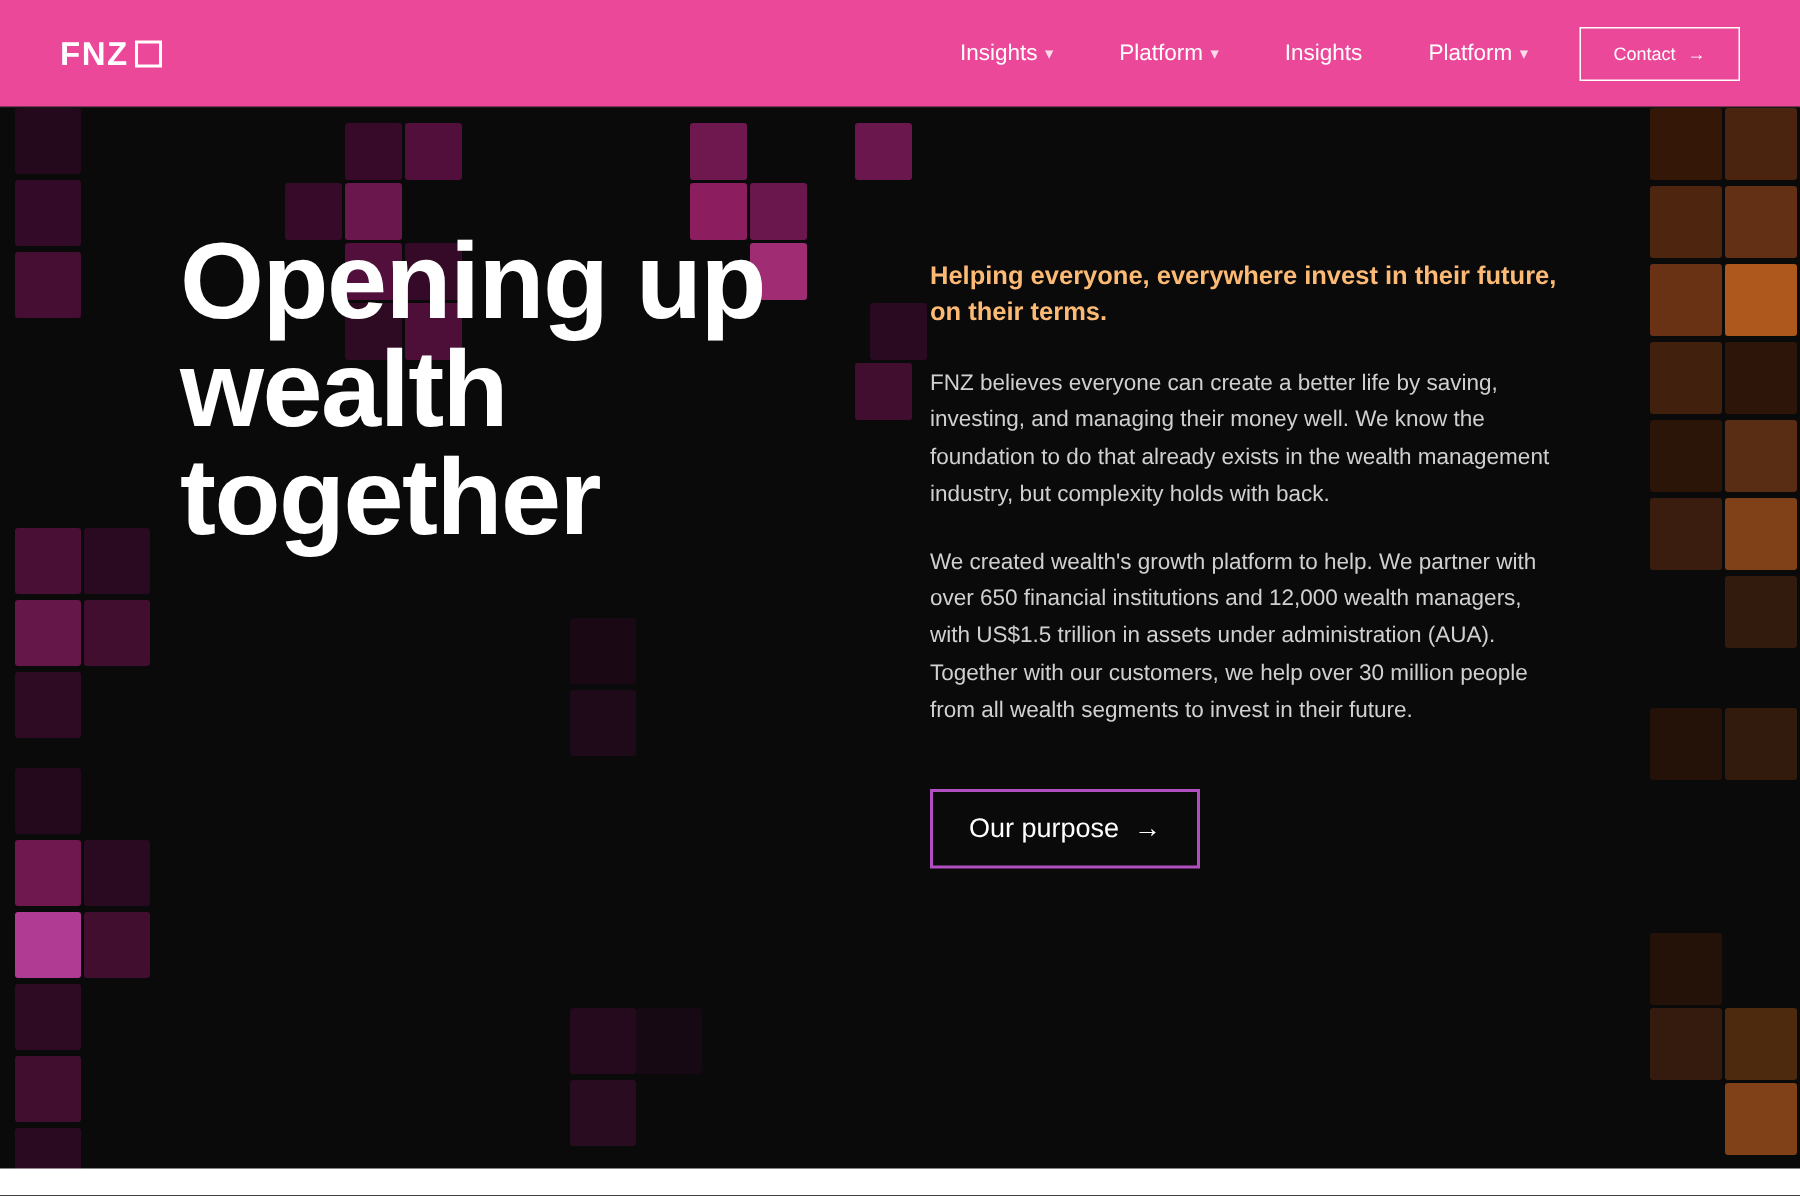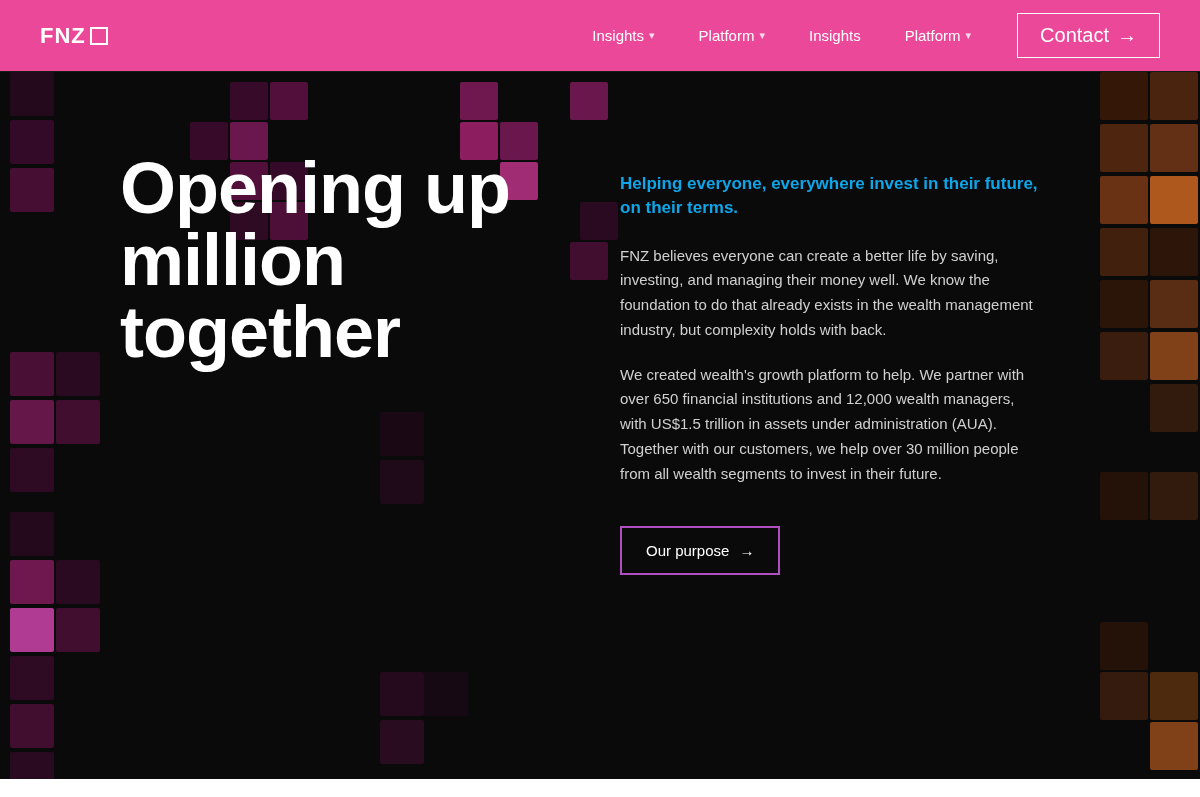--- a/index.html
+++ b/index.html
@@ -70,25 +70,25 @@
     .chevron {
       font-size: 11px;
       opacity: 0.8;
     }
 
     .contact-btn {
       border: 1.5px solid #fff;
       padding: 10px 22px;
       color: #fff;
       text-decoration: none;
-      font-size: 20px;
+      font-size: 12px;
       font-weight: 400;
       display: flex;
       gap: 8px;
-      margin-left: 28px;
+      margin-left: 16px;
       white-space: nowrap;
     }
 
     
     .hero {
       position: absolute;
       top: 72px;
       left: 0; right: 0;
       bottom: 0;
       background: #0a0a0a;
@@ -136,40 +136,40 @@
     .hero-right {
       flex: 1;
       padding-top: 20px;
       max-width: 420px;
     }
 
     .hero-subtitle {
       font-size: 17px;
       font-weight: 700;
       line-height: 1.4;
-      color: #0ea5e9;
+      color: #fdba74;
       margin-bottom: 24px;
     }
 
     .hero-body {
       font-size: 15px;
       line-height: 1.65;
       color: #d0d0d0;
       margin-bottom: 20px;
     }
 
     .our-purpose-btn {
       display: inline-flex;
       align-items: center;
       gap: 10px;
       border: 2px solid #b04fc0;
       padding: 14px 24px;
       color: #fff;
       text-decoration: none;
-      font-size: 15px;
+      font-size: 18px;
       font-weight: 500;
       margin-top: 20px;
       background: transparent;
       cursor: pointer;
     }
 
     
     .bottom-strip {
       position: absolute;
       bottom: 0;
@@ -273,21 +273,21 @@
       <div class="pixel" style="top: 400px; left: 1100px; width: 48px; height: 48px; background-color: rgb(61, 26, 8); opacity: 0.5;"></div>
       <div class="pixel" style="top: 400px; left: 1150px; width: 48px; height: 48px; background-color: rgb(90, 42, 16); opacity: 0.5;"></div>
       <div class="pixel" style="top: 550px; left: 1100px; width: 48px; height: 48px; background-color: rgb(61, 26, 8); opacity: 0.5;"></div>
       <div class="pixel" style="top: 600px; left: 1100px; width: 48px; height: 48px; background-color: rgb(90, 42, 16); opacity: 0.55;"></div>
       <div class="pixel" style="top: 600px; left: 1150px; width: 48px; height: 48px; background-color: rgb(122, 64, 16); opacity: 0.6;"></div>
       <div class="pixel" style="top: 650px; left: 1150px; width: 48px; height: 48px; background-color: rgb(192, 96, 32); opacity: 0.65;"></div>
     </div>
 
   <div class="hero-content">
     <div class="hero-left">
-      <h1 class="hero-title">Opening up million together</h1>
+      <h1 class="hero-title">Opening up wealth together</h1>
     </div>
     <div class="hero-right">
       <p class="hero-subtitle">Helping everyone, everywhere invest in their future, on their terms.</p>
       <p class="hero-body">FNZ believes everyone can create a better life by saving, investing, and managing their money well. We know the foundation to do that already exists in the wealth management industry, but complexity holds with back.</p>
       <p class="hero-body">We created wealth's growth platform to help. We partner with over 650 financial institutions and 12,000 wealth managers, with US$1.5 trillion in assets under administration (AUA). Together with our customers, we help over 30 million people from all wealth segments to invest in their future.</p>
       <a href="#" class="our-purpose-btn">
         <span>Our purpose</span>
         <span>→</span>
       </a>
     </div>

